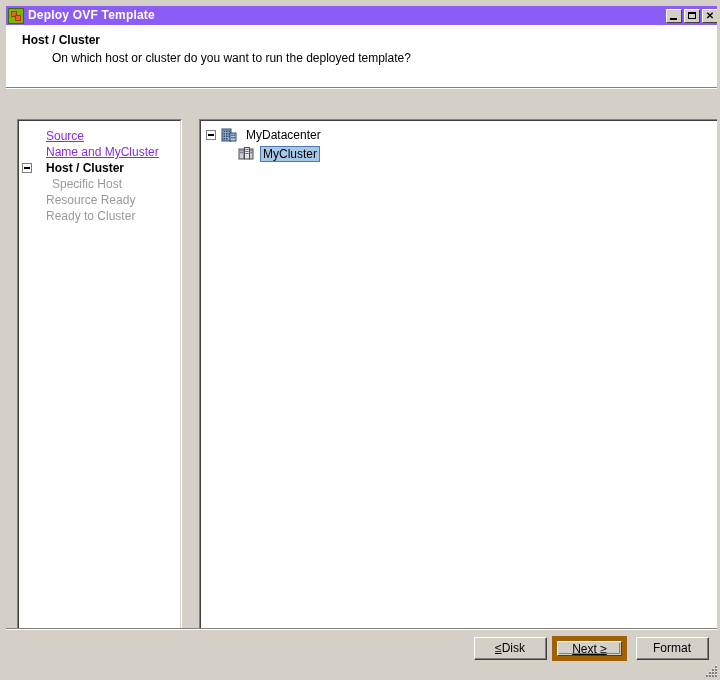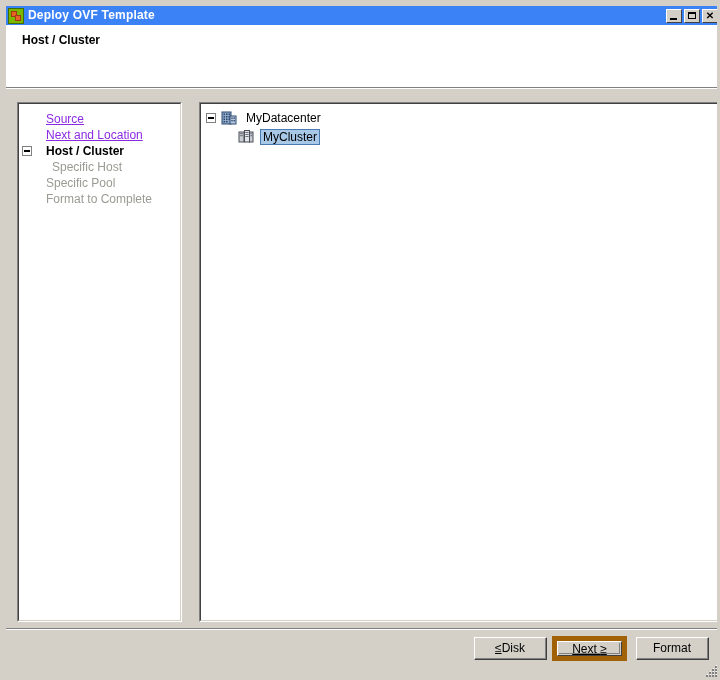--- a/index.html
+++ b/index.html
@@ -25,21 +25,21 @@
     overflow: hidden;
   }
 
   
   #titlebar {
     position: absolute;
     left: 3px;
     top: 3px;
     width: 714px;
     height: 19px;
-    background: #3b82f6;
+    background: #8b5cf6;
     display: flex;
     align-items: center;
     padding: 0;
     box-sizing: border-box;
   }
   #title-icon {
     width: 16px;
     height: 16px;
     margin-left: 2px;
     margin-right: 4px;
@@ -168,20 +168,21 @@
 
   
   .sunken {
     background: #ffffff;
     border-top: 1px solid #808080;
     border-left: 1px solid #808080;
     border-right: 1px solid #ffffff;
     border-bottom: 1px solid #ffffff;
     box-sizing: border-box;
     position: absolute;
+    margin-top: 17px;
   }
   .sunken::after {
     content: "";
     position: absolute;
     left: 0; top: 0; right: 0; bottom: 0;
     border-top: 1px solid #404040;
     border-left: 1px solid #404040;
     border-right: 1px solid #d4d0c8;
     border-bottom: 1px solid #d4d0c8;
     pointer-events: none;
@@ -411,33 +412,34 @@
           <span class="gl-max"></span>
         </div>
       <div class="tbtn">
           <span class="gl-close">✕</span>
         </div>
     </div>
   </div>
 
   <div id="header">
     <div id="header-title">Host / Cluster</div>
+    <div id="header-sub">On which host or cluster do you want to run the deployed template?</div>
   </div>
   <div id="header-sep"></div>
 
   <div id="body">
 
     <div id="nav-panel" class="sunken">
       <div id="nav-list">
           <div class="nav-item link"><span class="lbl">Source</span></div>
-          <div class="nav-item link"><span class="lbl">Next and Location</span></div>
+          <div class="nav-item link"><span class="lbl">Name and MyCluster</span></div>
           <div class="nav-item current"><span class="nav-toggle"></span><span class="lbl">Host / Cluster</span></div>
           <div class="nav-item disabled sub"><span class="lbl">Specific Host</span></div>
-          <div class="nav-item disabled"><span class="lbl">Specific Pool</span></div>
-          <div class="nav-item disabled"><span class="lbl">Format to Complete</span></div>
+          <div class="nav-item disabled"><span class="lbl">Resource Ready</span></div>
+          <div class="nav-item disabled"><span class="lbl">Ready to Cluster</span></div>
         </div>
     </div>
 
     <div id="tree-panel" class="sunken">
       <div id="tree-root">
           <div class="tree-row level0">
             <span class="tree-toggle"></span>
             <span class="icon-dc"><svg viewBox="0 0 16 16" width="16" height="16">
                 <rect x="1" y="2" width="9" height="12" fill="#8fa8c8" stroke="#2c4a70"></rect>
                 <rect x="9" y="6" width="6" height="8" fill="#b8c8de" stroke="#2c4a70"></rect>

